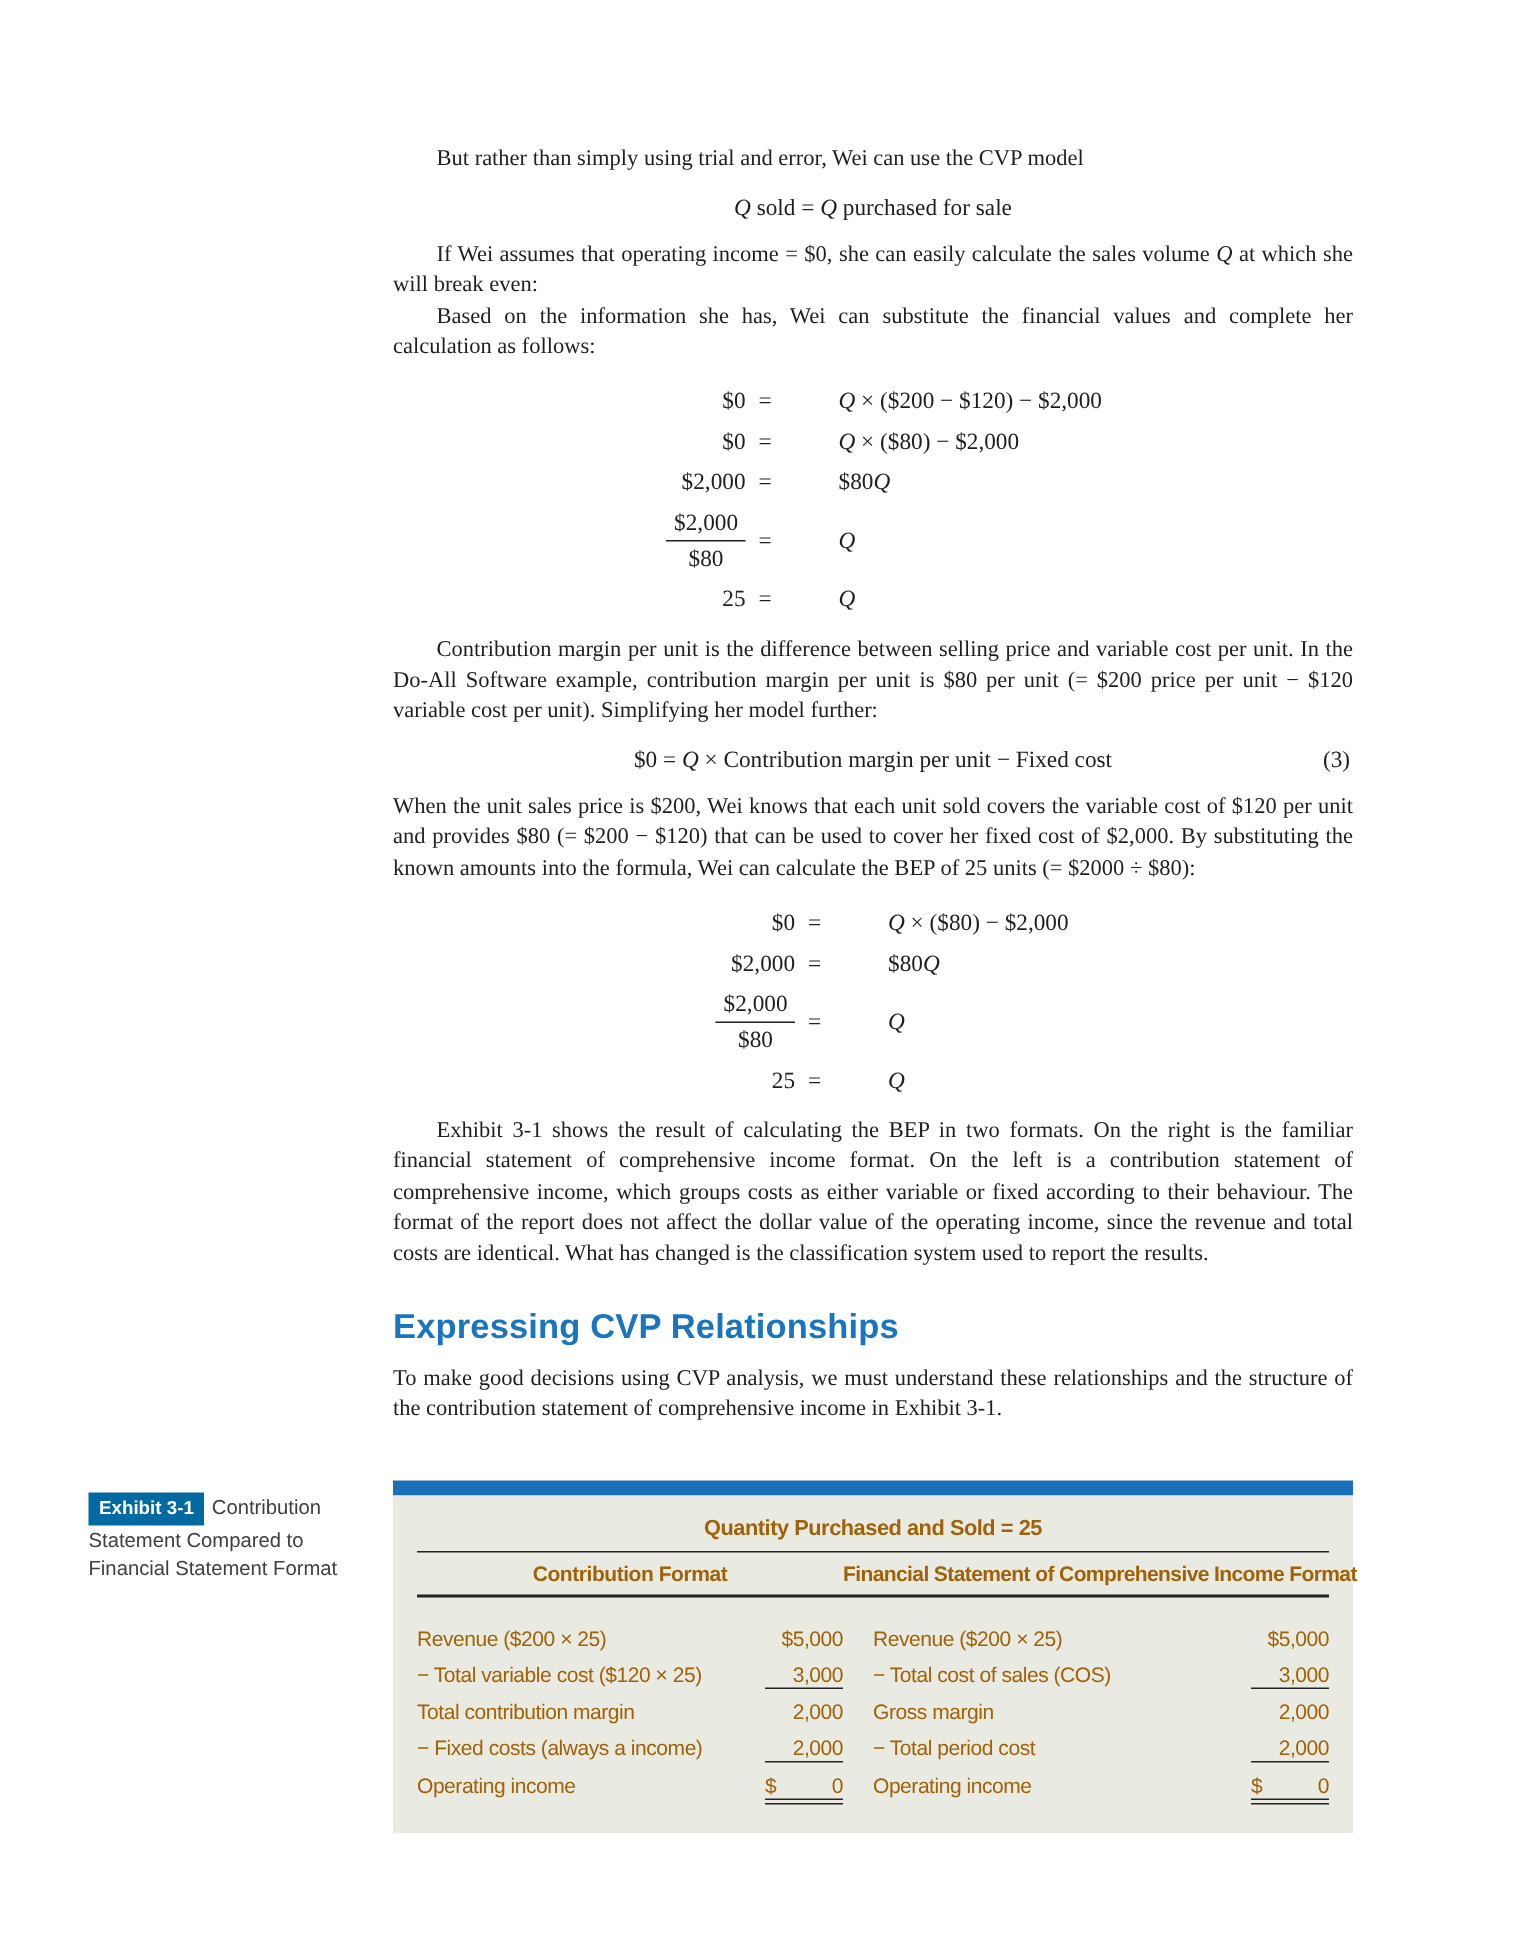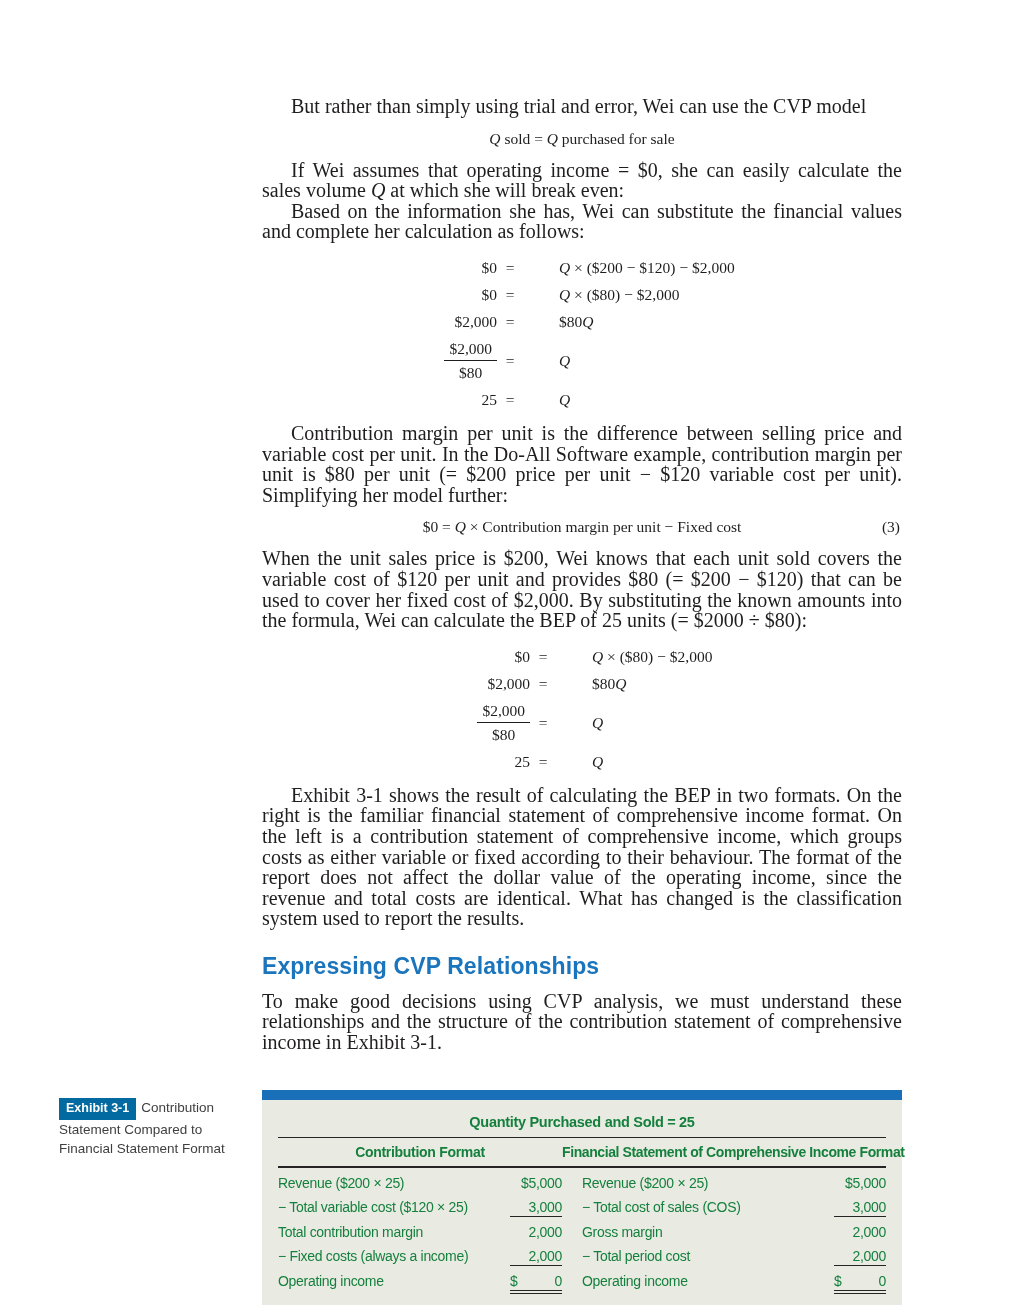--- a/index.html
+++ b/index.html
@@ -2,21 +2,21 @@
 <html><head>
 <meta charset="utf-8">
 <style>
   html,body{margin:0;padding:0;}
   body{
     width:1022px;height:1305px;background:#ffffff;position:relative;
     font-family:"Liberation Serif", serif;color:#1f1d1e;
     -webkit-font-smoothing:antialiased;
   }
   .content{position:absolute;left:262px;top:96px;width:640px;}
-  p{margin:0;font-size:20px;line-height:20.6px;text-align:justify;}
+  p{margin:0;font-size:15px;line-height:20.6px;text-align:justify;}
   p.indent{text-indent:29px;}
   .q{font-style:italic;}
   .bold{font-weight:normal;}
   
   .eq-center{position:relative;text-align:center;font-size:15.5px;line-height:19px;margin:12px 0;}
   .eq-num{position:absolute;right:2px;top:0;font-size:15.5px;}
   
   .eq-grid{display:grid;grid-template-columns:235px 26px auto;row-gap:8px;
            font-size:15.5px;line-height:19px;margin:16px 0 14px;align-items:center;}
   .eq-grid.wide{grid-template-columns:268px 26px auto;}
@@ -31,28 +31,28 @@
            color:#1b75bc;margin:24px 0 11px;letter-spacing:0.1px;}
   
   .exhibit-wrap{position:relative;margin-top:37px;}
   .exhibit-caption{position:absolute;left:-203px;top:8px;width:192px;
     font-family:"Liberation Sans", sans-serif;font-size:13.5px;line-height:19px;color:#3f3f3f;}
   .chip{display:inline-block;background:#0369a1;color:#ffffff;font-weight:bold;
         font-size:12.5px;padding:1px 7px 2px;margin-right:5px;}
   .x-table{width:640px;}
   .x-bluebar{height:10px;background:#1a70b8;}
   .x-body{background:#e9ebe3;padding:9px 16px 16px;
-          font-family:"Liberation Sans", sans-serif;font-size:14px;letter-spacing:-0.3px;color:#15803d;}
+          font-family:"Liberation Sans", sans-serif;font-size:14px;letter-spacing:-0.3px;color:#a16207;}
   .x-title{text-align:center;font-weight:bold;font-size:14.5px;padding:5px 0 7px;}
   .rule-thin{border-top:1.5px solid #262324;}
   .rule-thick{border-top:2.5px solid #262324;}
   .x-headrow{display:grid;grid-template-columns:218px 66px 20px 230px 74px;padding:6px 0;}
   .x-h1{grid-column:1 / span 2;text-align:center;font-weight:bold;white-space:nowrap;}
   .x-h2{grid-column:3 / span 3;text-align:center;font-weight:bold;white-space:nowrap;letter-spacing:-0.4px;}
-  .x-rows{padding-top:3px;}
+  .x-rows{padding-top:15px;}
   .x-row{display:grid;grid-template-columns:218px 66px 20px 230px 74px;padding:4px 0 3px;align-items:baseline;}
   .x-label{white-space:nowrap;}
   .amtcell{text-align:right;}
   .amtbox{display:inline-block;min-width:52px;text-align:right;padding-bottom:1px;}
   .u1{border-bottom:1.4px solid #262324;}
   .u2{border-bottom:4px double #262324;}
   .dollar0{display:inline-flex;justify-content:space-between;min-width:52px;padding-bottom:1px;}
 </style>
 </head>
 <body>

